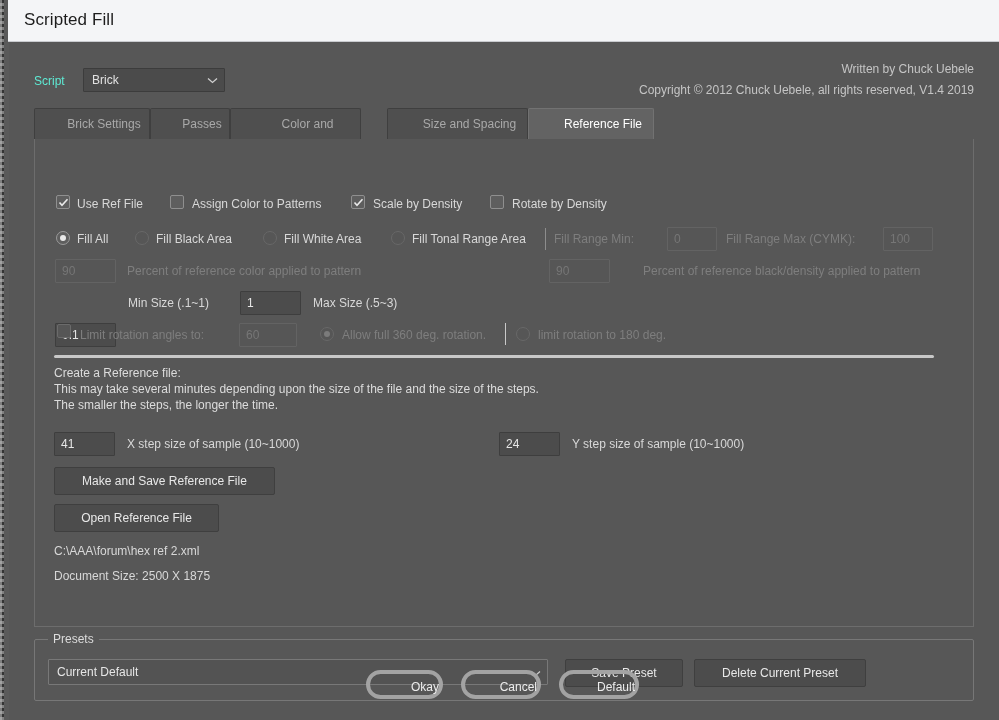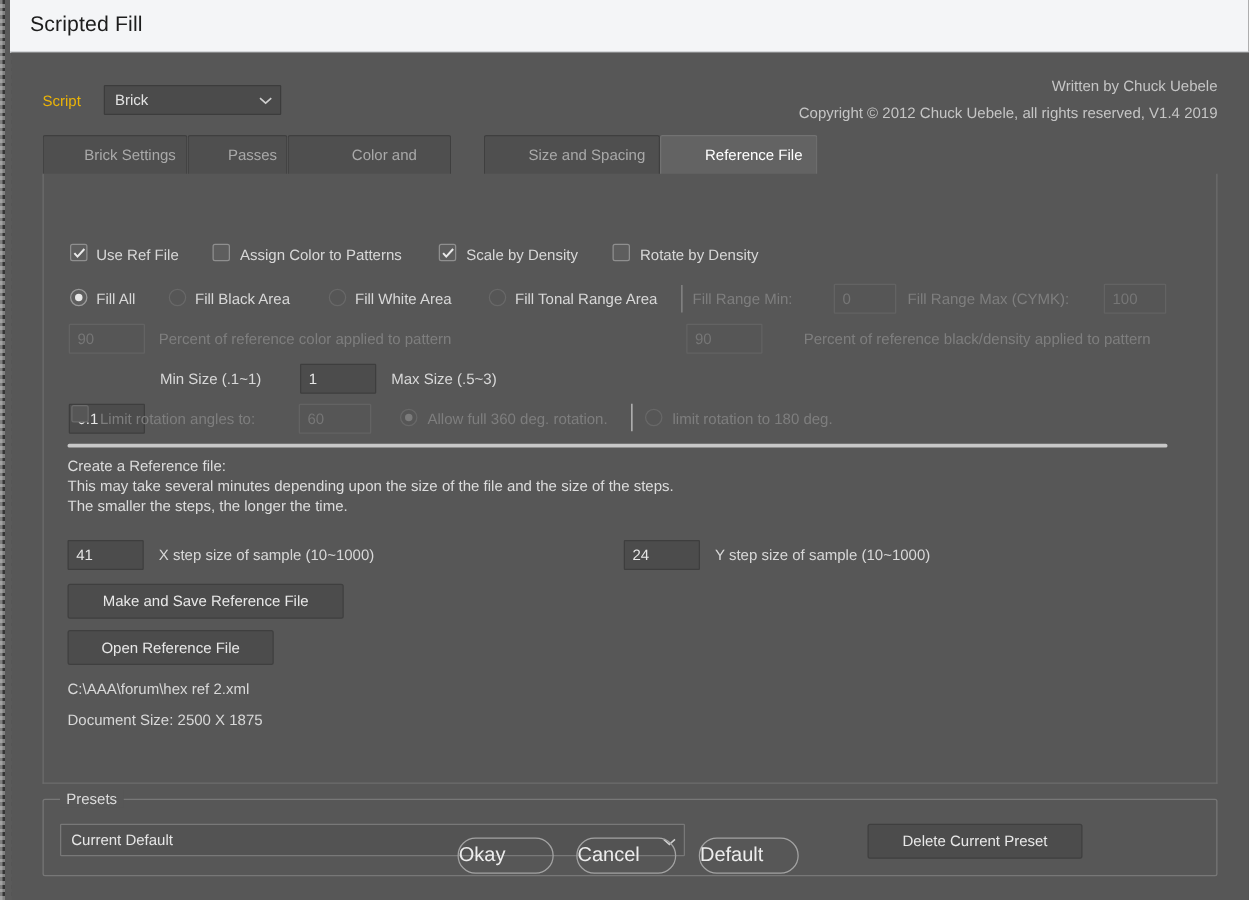--- a/index.html
+++ b/index.html
@@ -77,21 +77,21 @@
 
   
   .script-row {
     position: absolute;
     left: 25px; top: 26px;
   }
   .script-label {
     position: absolute;
     left: 0; top: 6px;
     font-size: 12px;
-    color: #eab308;
+    color: #5eead4;
   }
   .script-select {
     position: absolute;
     left: 49px; top: 0;
     width: 142px; height: 24px;
     background: #4b4b4b;
     border: 1px solid #3c3c3c;
     box-sizing: border-box;
     border-radius: 1px;
   }
@@ -275,26 +275,26 @@
     left: 8px; top: 5px;
     font-size: 12px;
     color: #e6e6e6;
   }
 
   
   .pillbtn {
     position: absolute;
     height: 29px;
     background: transparent;
-    border: 1px solid #a3a3a3;
+    border: 4px solid #a3a3a3;
     border-radius: 15px;
     box-sizing: border-box;
     color: #ededed;
-    font-size: 16px;
-    text-align: left;
+    font-size: 12px;
+    text-align: right;
     line-height: 27px;
     cursor: default;
   }
 </style>
 </head>
 <body>
 
 <div class="window">
 
   <div class="edge-strip"></div>
@@ -456,20 +456,23 @@
 
       <div class="preset-select">
         <div class="val">Current Default</div>
         <span class="chev" style="top:10px;">
           <svg width="11" height="7" viewBox="0 0 11 7">
               <path d="M1 1.5 L5.5 5.5 L10 1.5" fill="none" stroke="#cfcfcf" stroke-width="1.2"></path>
             </svg>
         </span>
       </div>
 
+      <div class="btn" style="left:530px; top:19px; width:118px; height:28px; line-height:26px;">
+        <span>Save Preset</span>
+      </div>
       <div class="btn" style="left:659px; top:19px; width:172px; height:28px; line-height:26px;">
         <span>Delete Current Preset</span>
       </div>
     </div>
 
     <div class="pillbtn" style="left:357px; top:628px; width:77px;">
       <span>Okay</span>
     </div>
     <div class="pillbtn" style="left:452px; top:628px; width:80px;">
       <span>Cancel</span>

